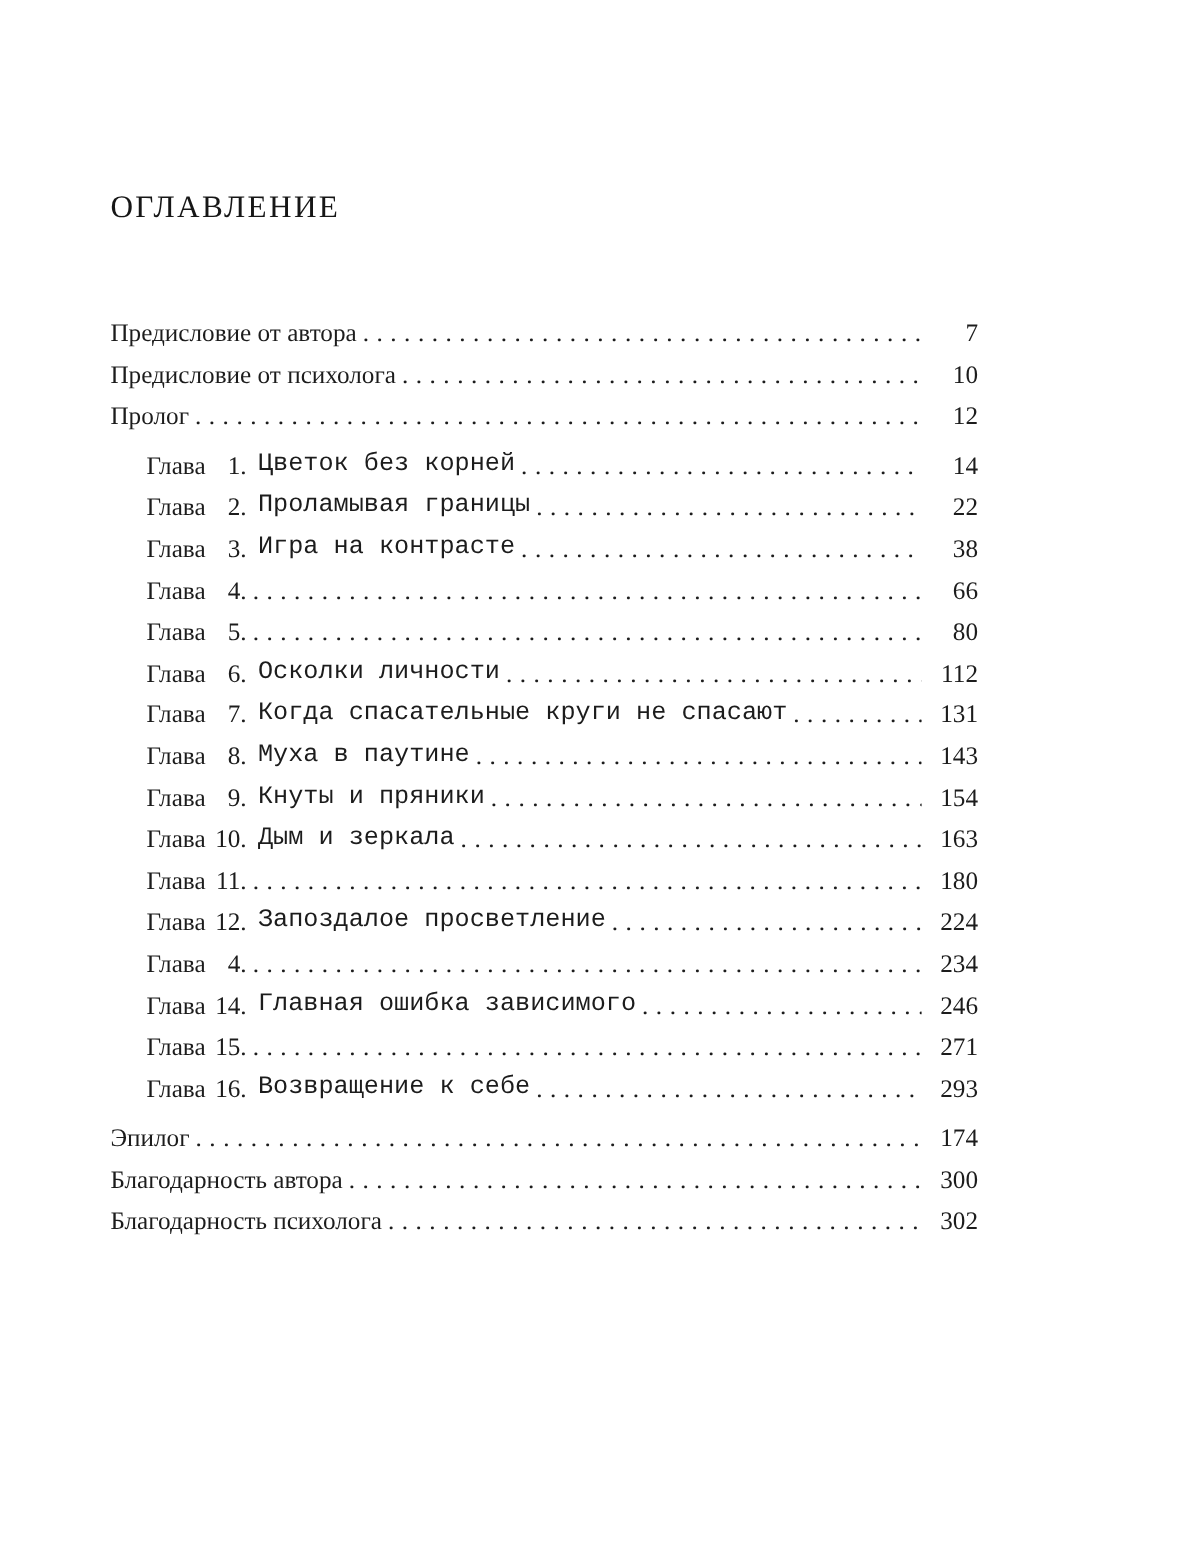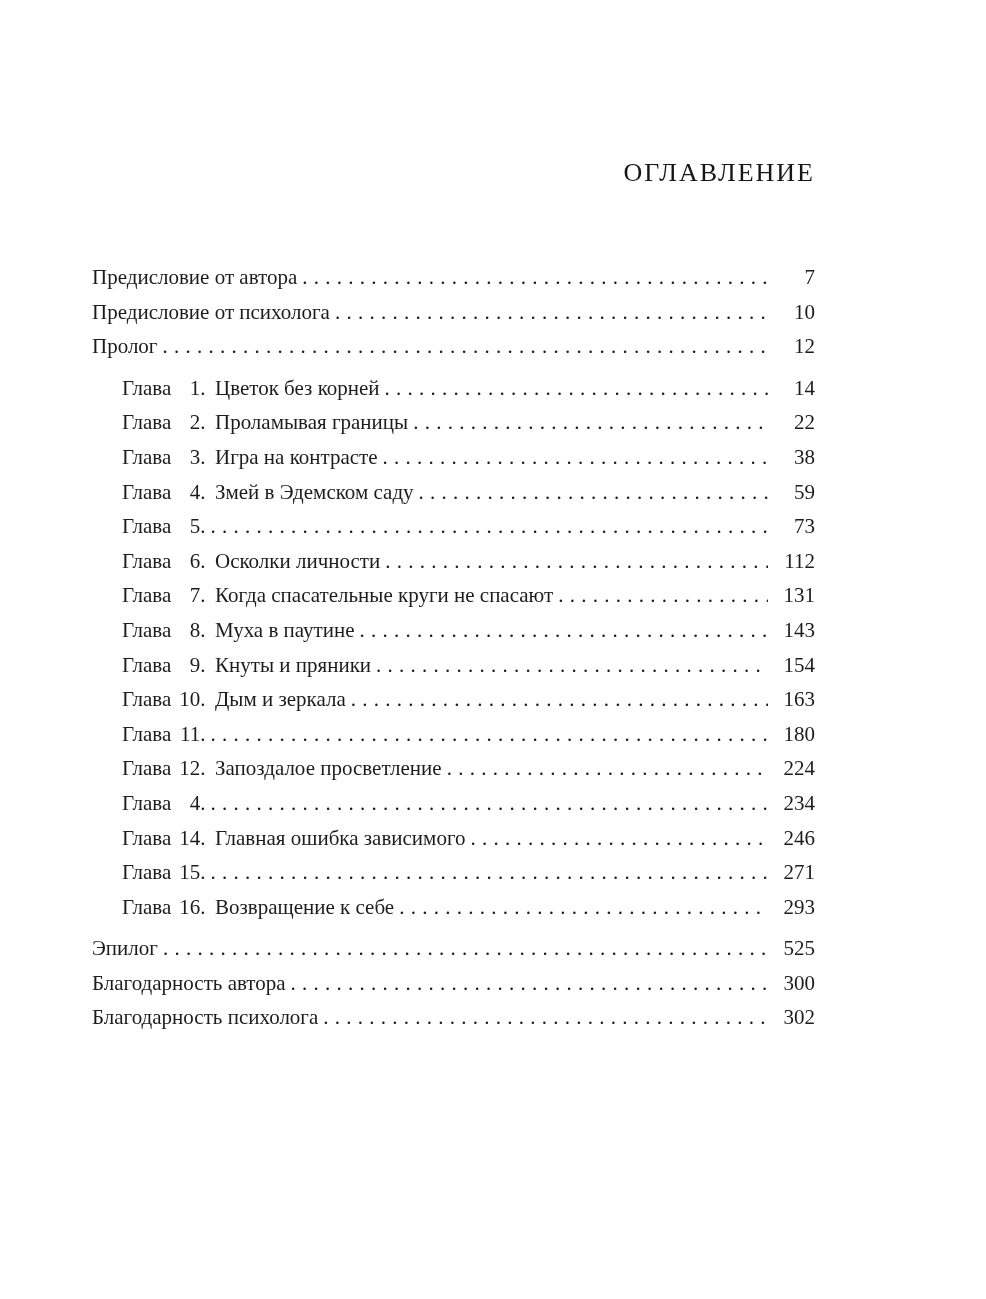--- a/index.html
+++ b/index.html
@@ -17,21 +17,21 @@
   .page {
     box-sizing: border-box;
     width: 986px;
     height: 1299px;
     padding: 158px 171px 0 92px;
   }
   .page-title {
     font-size: 26px;
     font-weight: 400;
     letter-spacing: 2px;
-    text-align: right;
+    text-align: left;
     margin: 0 0 72px 0;
     color: #161616;
   }
   .toc-list {
     width: 100%;
   }
   .toc-row {
     display: flex;
     align-items: flex-end;
     font-size: 21px;
@@ -50,20 +50,21 @@
   }
   .chap-num {
     flex: 0 0 auto;
     display: inline-block;
     min-width: 1.35em;
     text-align: right;
     margin-left: 0.28em;
   }
   .toc-row.chapter .toc-label {
     margin-left: 0.45em;
+    font-family: Liberation Mono, monospace;
   }
   .toc-label {
     flex: 0 0 auto;
   }
   .toc-leader {
     flex: 1 1 auto;
     overflow: hidden;
     white-space: nowrap;
     margin: 0 3px 0 5px;
     letter-spacing: 0.5px;
@@ -116,29 +117,28 @@
       <div class="toc-row indent chapter">
     <span class="chap-prefix">Глава</span>
     <span class="chap-num">3.</span>
     <span class="toc-label">Игра на контрасте</span>
     <span class="toc-leader">. . . . . . . . . . . . . . . . . . . . . . . . . . . . . . . . . . . . . . . . . . . . . . . . . . . . . . . . . . . . . . . . . . . . . . . . . . . . . . . . . . . . . . . . . . . . . . . . . . . . . . . . . . . . . . . . . . . . . . . . </span>
     <span class="toc-page">38</span>
   </div>
       <div class="toc-row indent chapter">
     <span class="chap-prefix">Глава</span>
     <span class="chap-num">4.</span>
-    <span class="toc-label">Змей в Эдемском саду</span>
-    <span class="toc-leader">. . . . . . . . . . . . . . . . . . . . . . . . . . . . . . . . . . . . . . . . . . . . . . . . . . . . . . . . . . . . . . . . . . . . . . . . . . . . . . . . . . . . . . . . . . . . . . . . . . . . . . . . . . . . . . . . . . . . . . . . </span>
-    <span class="toc-page">59</span>
+    <span class="toc-leader">. . . . . . . . . . . . . . . . . . . . . . . . . . . . . . . . . . . . . . . . . . . . . . . . . . . . . . . . . . . . . . . . . . . . . . . . . . . . . . . . . . . . . . . . . . . . . . . . . . . . . . . . . . . . . . . . . . . . . . . . </span>
+    <span class="toc-page">66</span>
   </div>
       <div class="toc-row indent chapter">
     <span class="chap-prefix">Глава</span>
     <span class="chap-num">5.</span>
     <span class="toc-leader">. . . . . . . . . . . . . . . . . . . . . . . . . . . . . . . . . . . . . . . . . . . . . . . . . . . . . . . . . . . . . . . . . . . . . . . . . . . . . . . . . . . . . . . . . . . . . . . . . . . . . . . . . . . . . . . . . . . . . . . . </span>
-    <span class="toc-page">73</span>
+    <span class="toc-page">80</span>
   </div>
       <div class="toc-row indent chapter">
     <span class="chap-prefix">Глава</span>
     <span class="chap-num">6.</span>
     <span class="toc-label">Осколки личности</span>
     <span class="toc-leader">. . . . . . . . . . . . . . . . . . . . . . . . . . . . . . . . . . . . . . . . . . . . . . . . . . . . . . . . . . . . . . . . . . . . . . . . . . . . . . . . . . . . . . . . . . . . . . . . . . . . . . . . . . . . . . . . . . . . . . . . </span>
     <span class="toc-page">112</span>
   </div>
       <div class="toc-row indent chapter">
     <span class="chap-prefix">Глава</span>
@@ -204,21 +204,21 @@
     <span class="chap-prefix">Глава</span>
     <span class="chap-num">16.</span>
     <span class="toc-label">Возвращение к себе</span>
     <span class="toc-leader">. . . . . . . . . . . . . . . . . . . . . . . . . . . . . . . . . . . . . . . . . . . . . . . . . . . . . . . . . . . . . . . . . . . . . . . . . . . . . . . . . . . . . . . . . . . . . . . . . . . . . . . . . . . . . . . . . . . . . . . . </span>
     <span class="toc-page">293</span>
   </div>
       <div class="toc-row group-start">
 
     <span class="toc-label">Эпилог</span>
     <span class="toc-leader">. . . . . . . . . . . . . . . . . . . . . . . . . . . . . . . . . . . . . . . . . . . . . . . . . . . . . . . . . . . . . . . . . . . . . . . . . . . . . . . . . . . . . . . . . . . . . . . . . . . . . . . . . . . . . . . . . . . . . . . . </span>
-    <span class="toc-page">525</span>
+    <span class="toc-page">174</span>
   </div>
       <div class="toc-row">
 
     <span class="toc-label">Благодарность автора</span>
     <span class="toc-leader">. . . . . . . . . . . . . . . . . . . . . . . . . . . . . . . . . . . . . . . . . . . . . . . . . . . . . . . . . . . . . . . . . . . . . . . . . . . . . . . . . . . . . . . . . . . . . . . . . . . . . . . . . . . . . . . . . . . . . . . . </span>
     <span class="toc-page">300</span>
   </div>
       <div class="toc-row">
 
     <span class="toc-label">Благодарность психолога</span>

